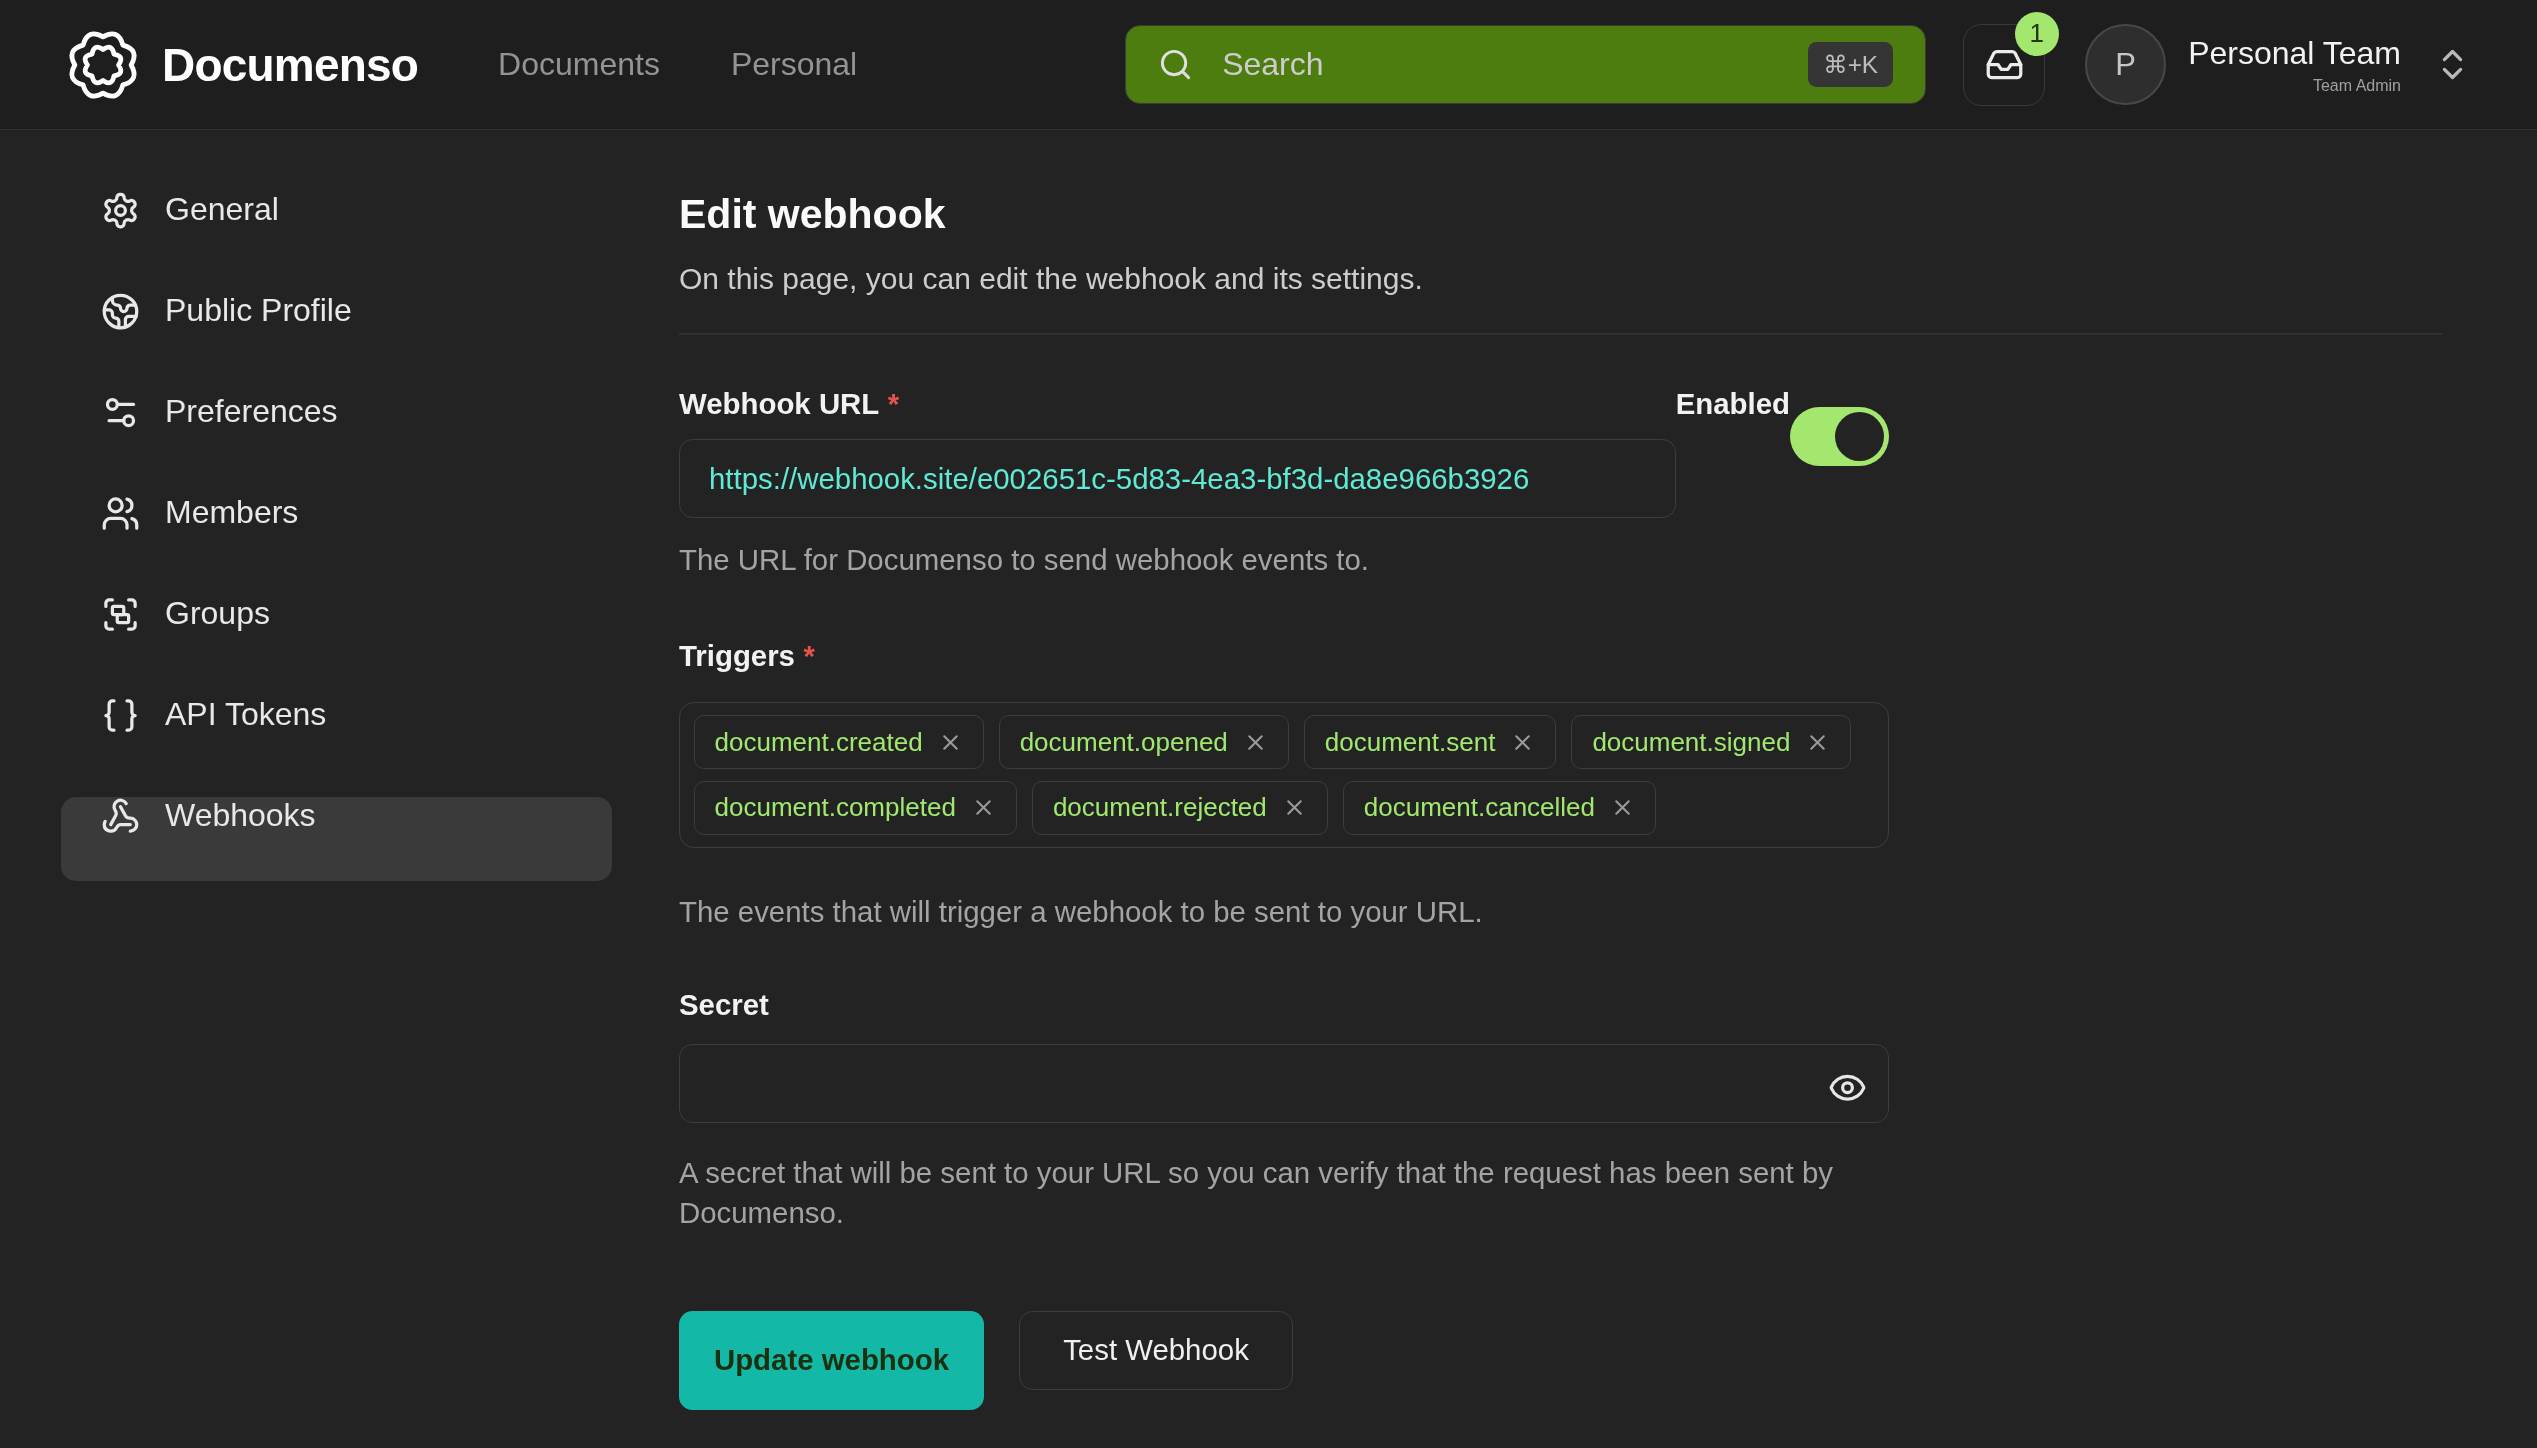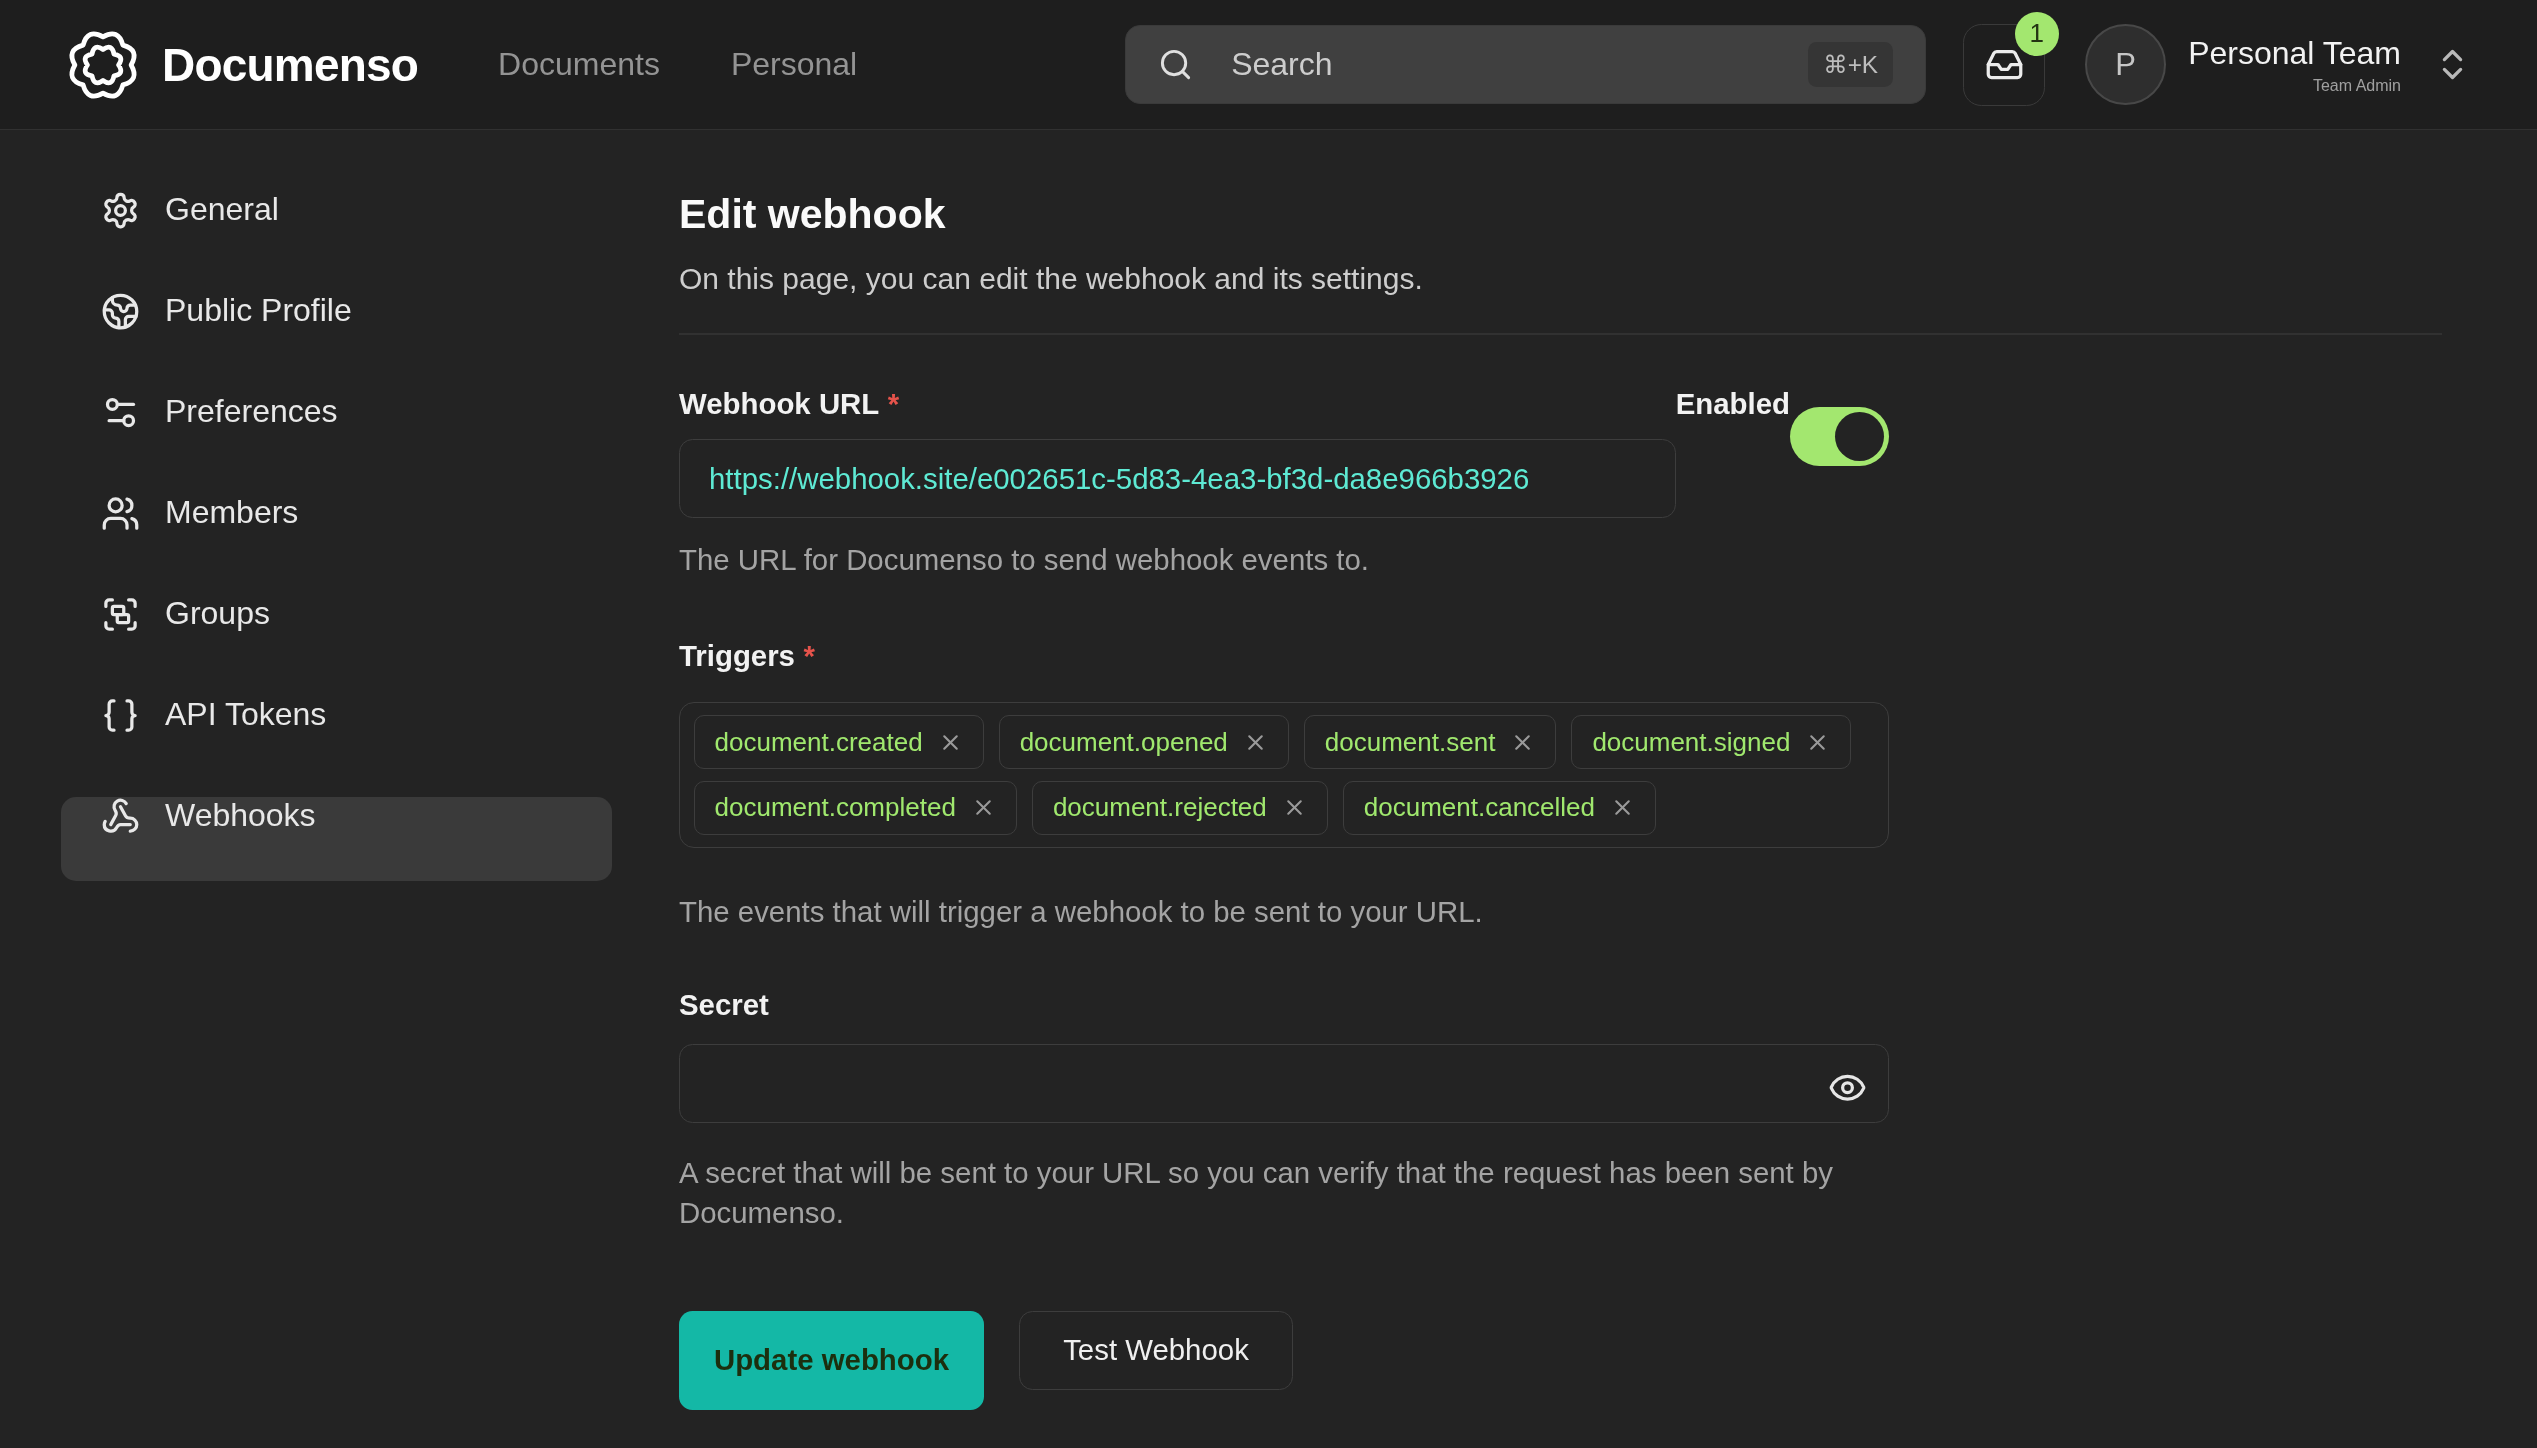--- a/index.html
+++ b/index.html
@@ -8,21 +8,21 @@
 
   
   .header{height:130px;flex-shrink:0;background:#1e1e1e;border-bottom:1.7px solid #313131;
           display:flex;align-items:center;padding:0 66px;box-sizing:border-box;}
   .brand{display:flex;align-items:center;gap:22px;}
   .brand-logo{width:74px;height:74px;color:#ffffff;}
   .brand-name{font-size:46px;font-weight:700;color:#ffffff;letter-spacing:-0.8px;}
   .nav{display:flex;gap:71px;margin-left:80px;}
   .nav-link{font-size:32px;color:#949494;text-decoration:none;cursor:pointer;}
   .search{margin-left:auto;width:801px;height:79px;border:1.7px solid #3a3a3a;border-radius:15px;
-          display:flex;align-items:center;gap:36px;padding:0 32px;box-sizing:border-box;background:#404040;}
+          display:flex;align-items:center;gap:27px;padding:0 32px;box-sizing:border-box;background:#4d7c0f;}
   .search-icon{width:35px;height:35px;color:#e0e0e0;flex-shrink:0;}
   .search input{flex:1;min-width:0;background:transparent;border:none;outline:none;
                 font-size:32px;color:#e0e0e0;font-family:inherit;}
   .search input::placeholder{color:#cdcdcd;}
   .kbd{background:#353535;color:#bdbdbd;font-size:24.4px;padding:8.4px 15px;border-radius:8.4px;white-space:nowrap;}
   .inbox-wrap{position:relative;margin-left:37px;flex-shrink:0;}
   .inbox-btn{width:82px;height:82px;border:1.7px solid #3a3a3a;border-radius:18.5px;background:transparent;
              color:#ececec;display:flex;align-items:center;justify-content:center;cursor:pointer;box-sizing:border-box;}
   .inbox-btn svg{width:39px;height:39px;}
   .badge{position:absolute;top:-11.8px;right:-13.5px;width:44px;height:44px;border-radius:50%;

